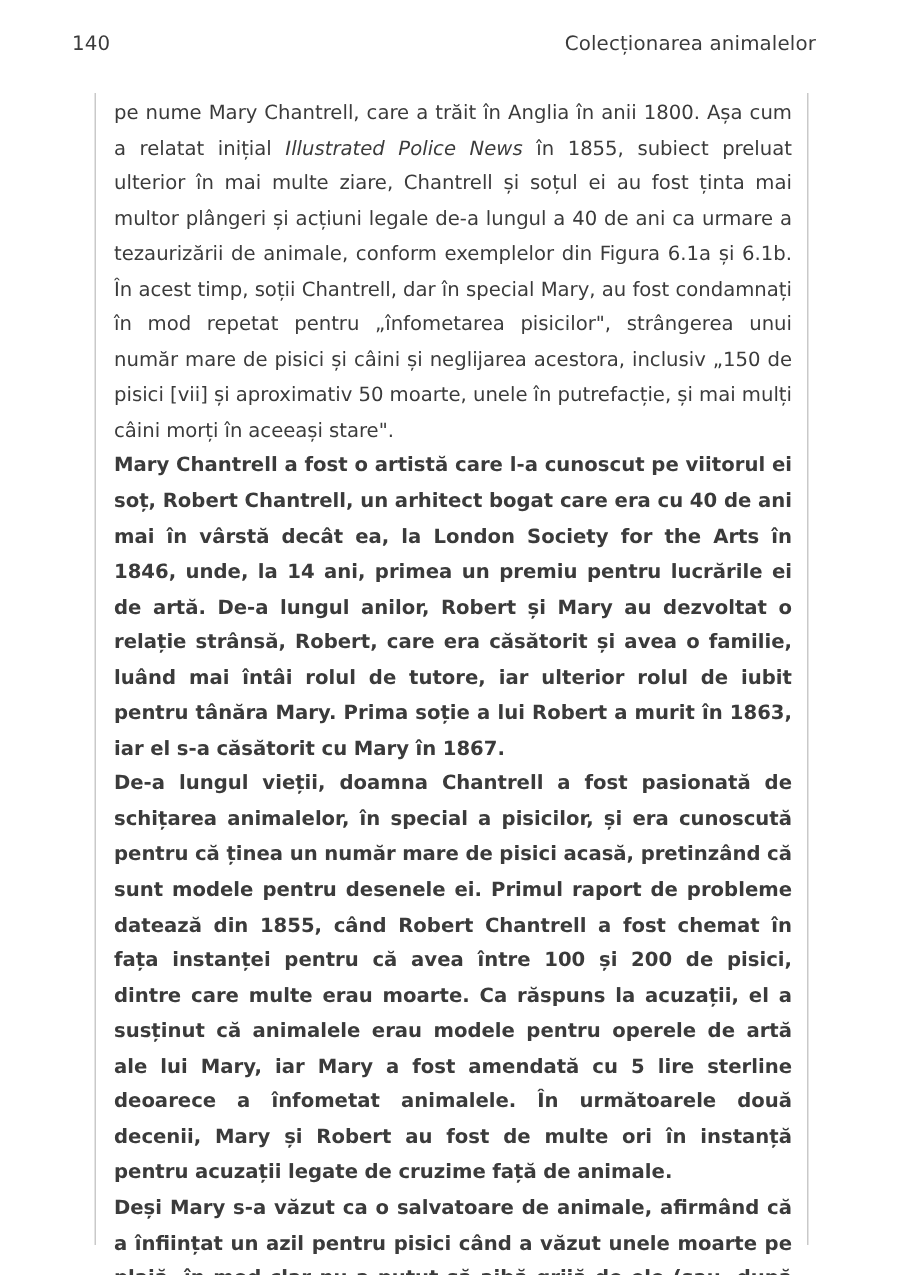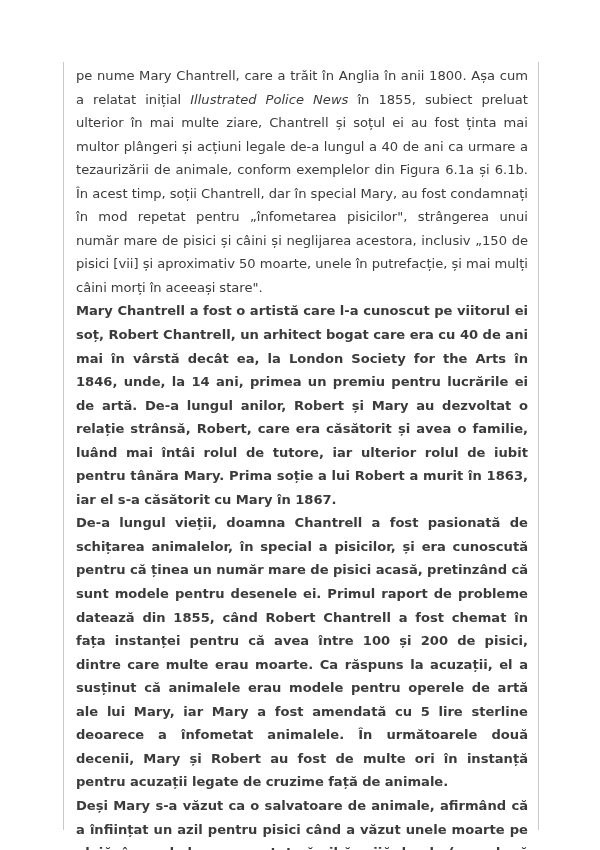--- a/index.html
+++ b/index.html
@@ -84,20 +84,24 @@
     font-weight: bold;
   }
   em {
   }
 </style>
 </head>
 <body>
 
 <div class="page">
 
+  <div class="running-head">
+    <span class="folio">140</span>
+    <span class="head-title">Colecționarea animalelor</span>
+  </div>
 
   <div class="rule rule-left"></div>
   <div class="rule rule-right"></div>
 
   <div class="textblock">
 
     <p class="body" id="para-1">pe nume Mary Chantrell, care a trăit în Anglia în anii 1800. Așa cum a relatat inițial <em>Illustrated Police News</em> în 1855, subiect preluat ulterior în mai multe ziare, Chantrell și soțul ei au fost ținta mai multor plângeri și acțiuni legale de-a lungul a 40 de ani ca urmare a tezaurizării de animale, conform exemplelor din Figura 6.1a și 6.1b. În acest timp, soții Chantrell, dar în special Mary, au fost condamnați în mod repetat pentru „înfometarea pisicilor", strângerea unui număr mare de pisici și câini și neglijarea acestora, inclusiv „150 de pisici [vii] și aproximativ 50 moarte, unele în putrefacție, și mai mulți câini morți în aceeași stare".</p>
 
     <p class="body indent">Mary Chantrell a fost o artistă care l-a cunoscut pe viitorul ei soț, Robert Chantrell, un arhitect bogat care era cu 40 de ani mai în vârstă decât ea, la London Society for the Arts în 1846, unde, la 14 ani, primea un premiu pentru lucrările ei de artă. De-a lungul anilor, Robert și Mary au dezvoltat o relație strânsă, Robert, care era căsătorit și avea o familie, luând mai întâi rolul de tutore, iar ulterior rolul de iubit pentru tânăra Mary. Prima soție a lui Robert a murit în 1863, iar el s-a căsătorit cu Mary în 1867.</p>
 

